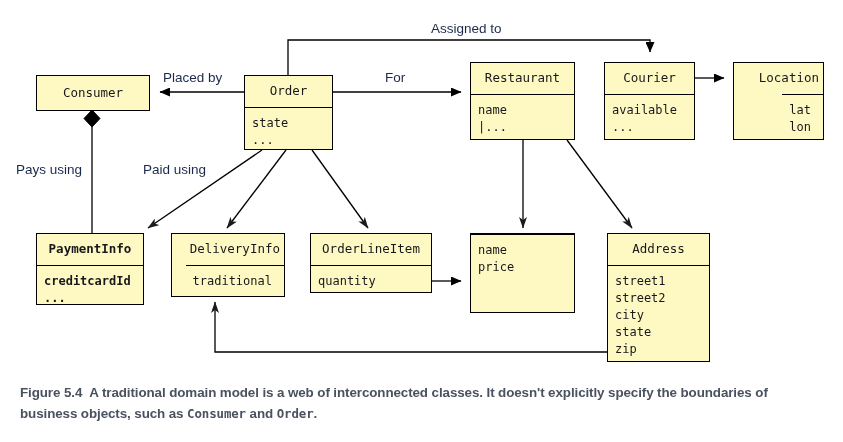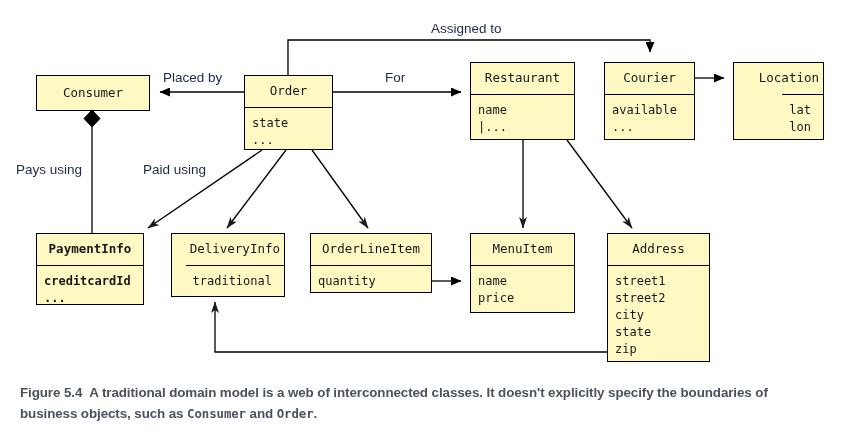--- a/index.html
+++ b/index.html
@@ -190,21 +190,20 @@
   </div>
 
   <div class="uml-class" style="left:310px; top:233px; width:122px; height:60px;">
     <div class="uml-name">OrderLineItem</div>
     <div class="uml-attrs">
       <span class="attr">quantity</span>
     </div>
   </div>
 
   <div class="uml-class" style="left:470px; top:233px; width:105px; height:80px;">
-    <div class="uml-name">MenuItem</div>
     <div class="uml-attrs">
       <span class="attr">name</span>
       <span class="attr">price</span>
     </div>
   </div>
 
   <div class="uml-class" style="left:607px; top:233px; width:103px; height:129px;">
     <div class="uml-name">Address</div>
     <div class="uml-attrs">
       <span class="attr">street1</span>

